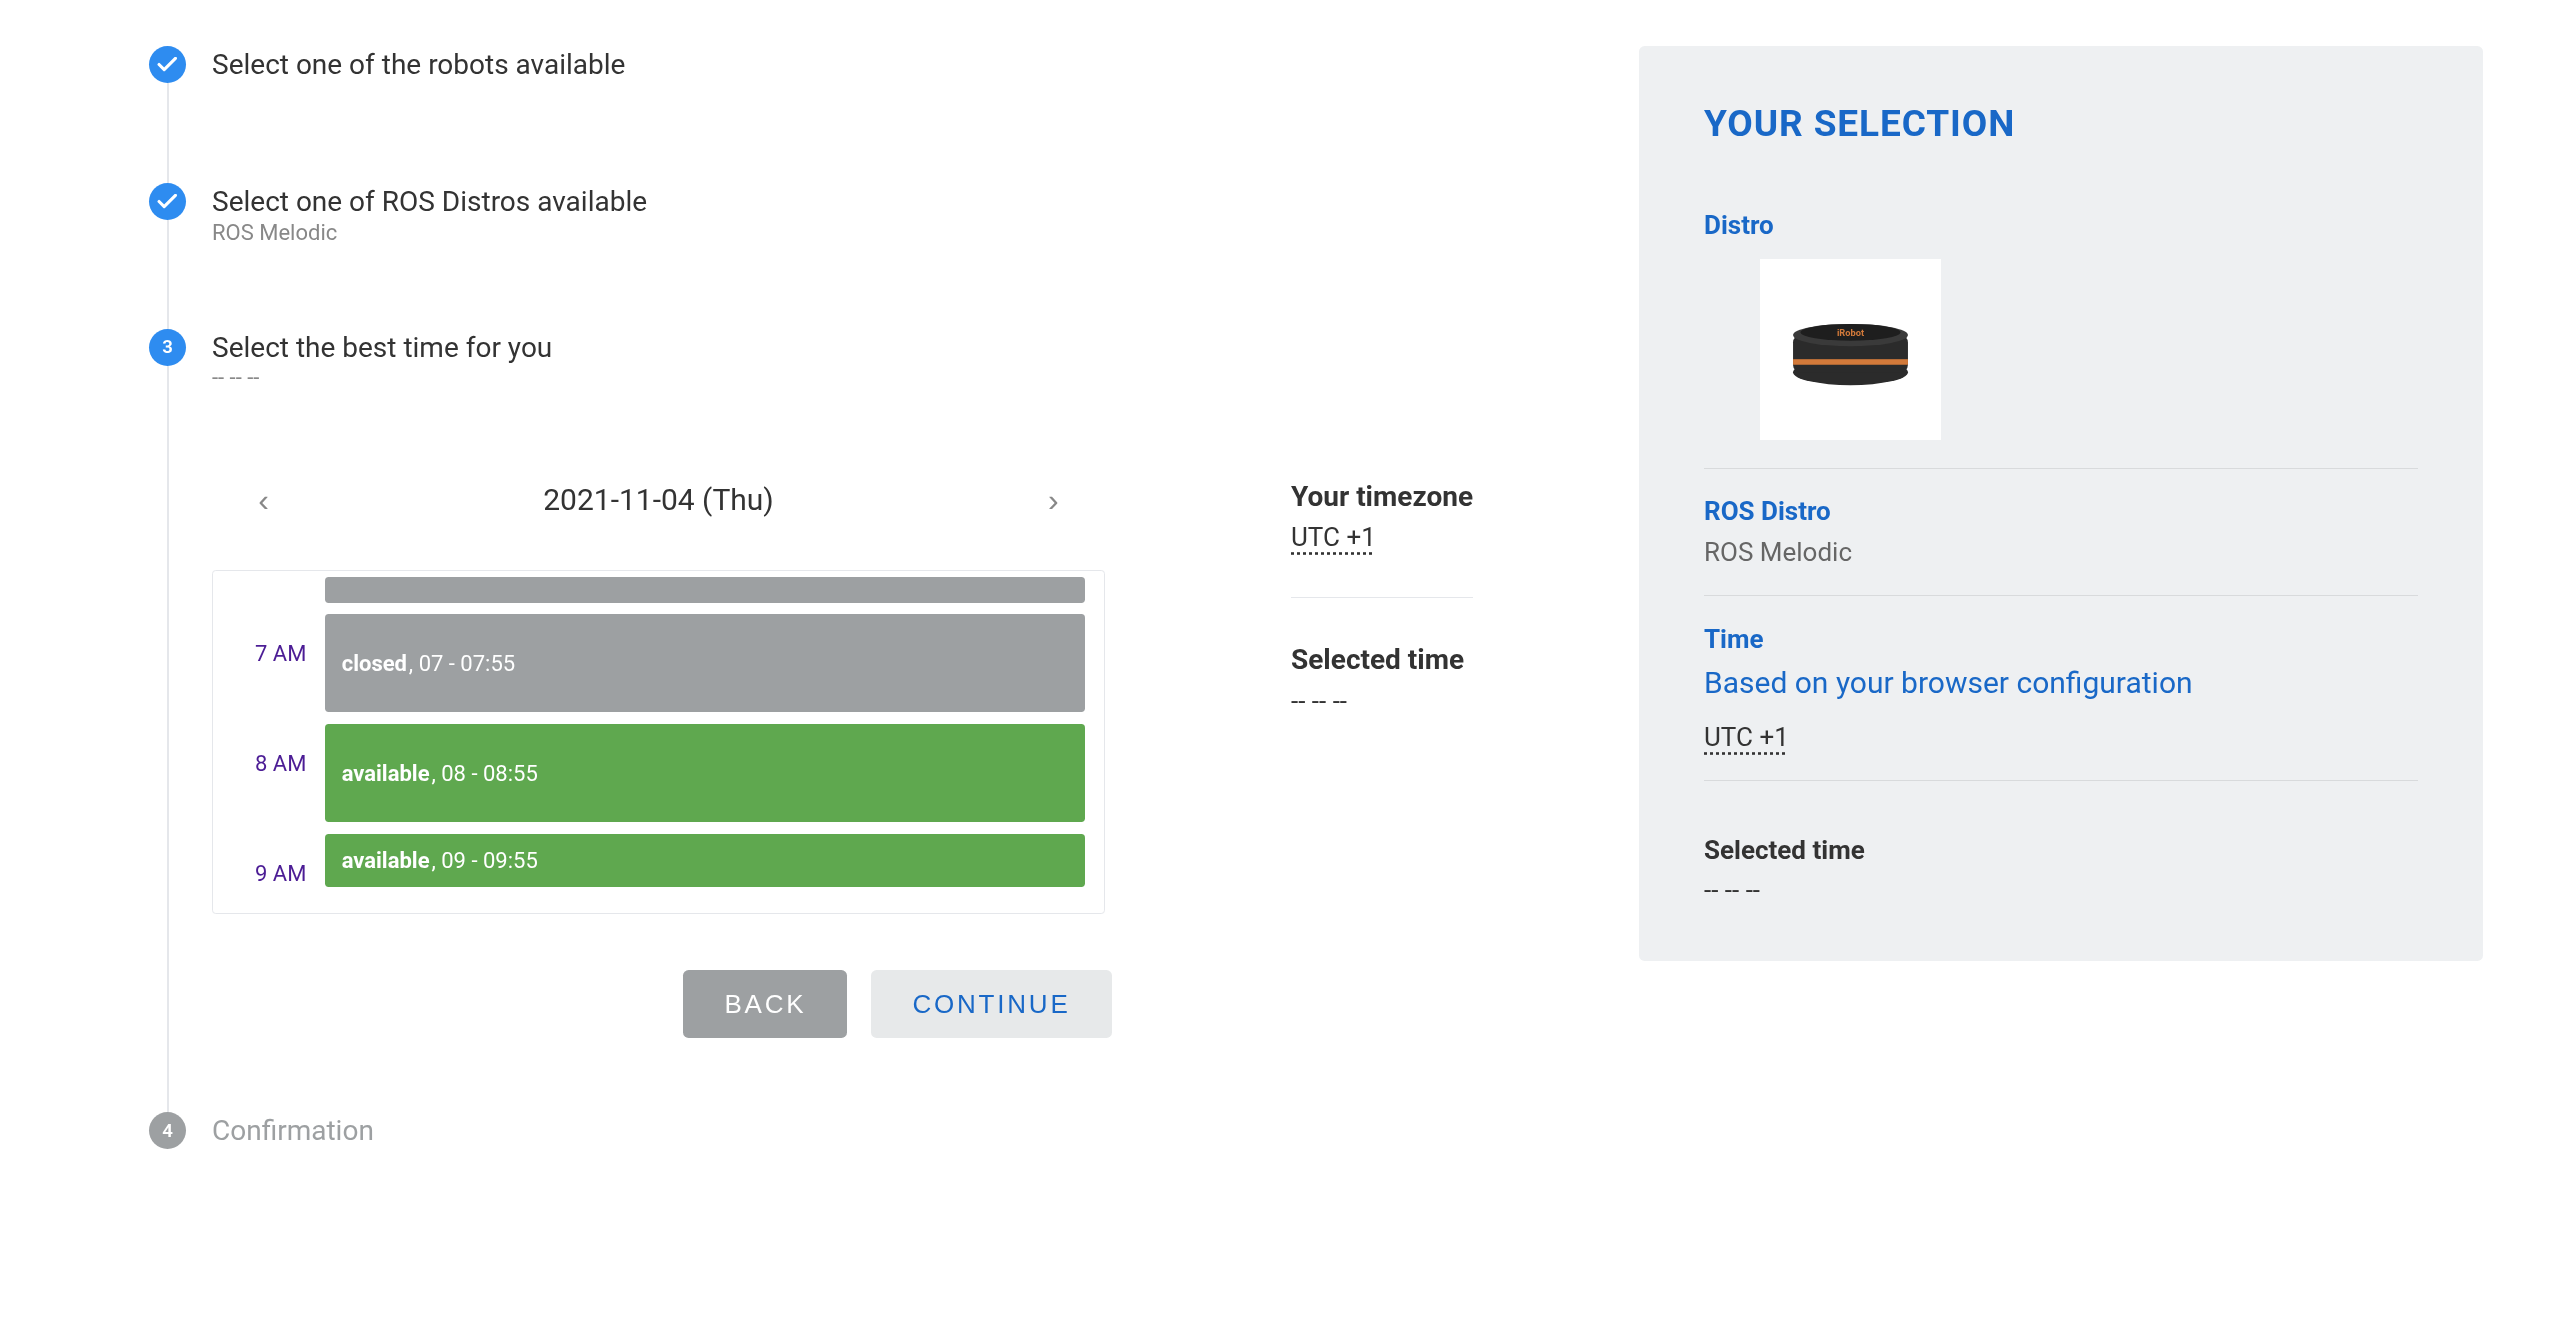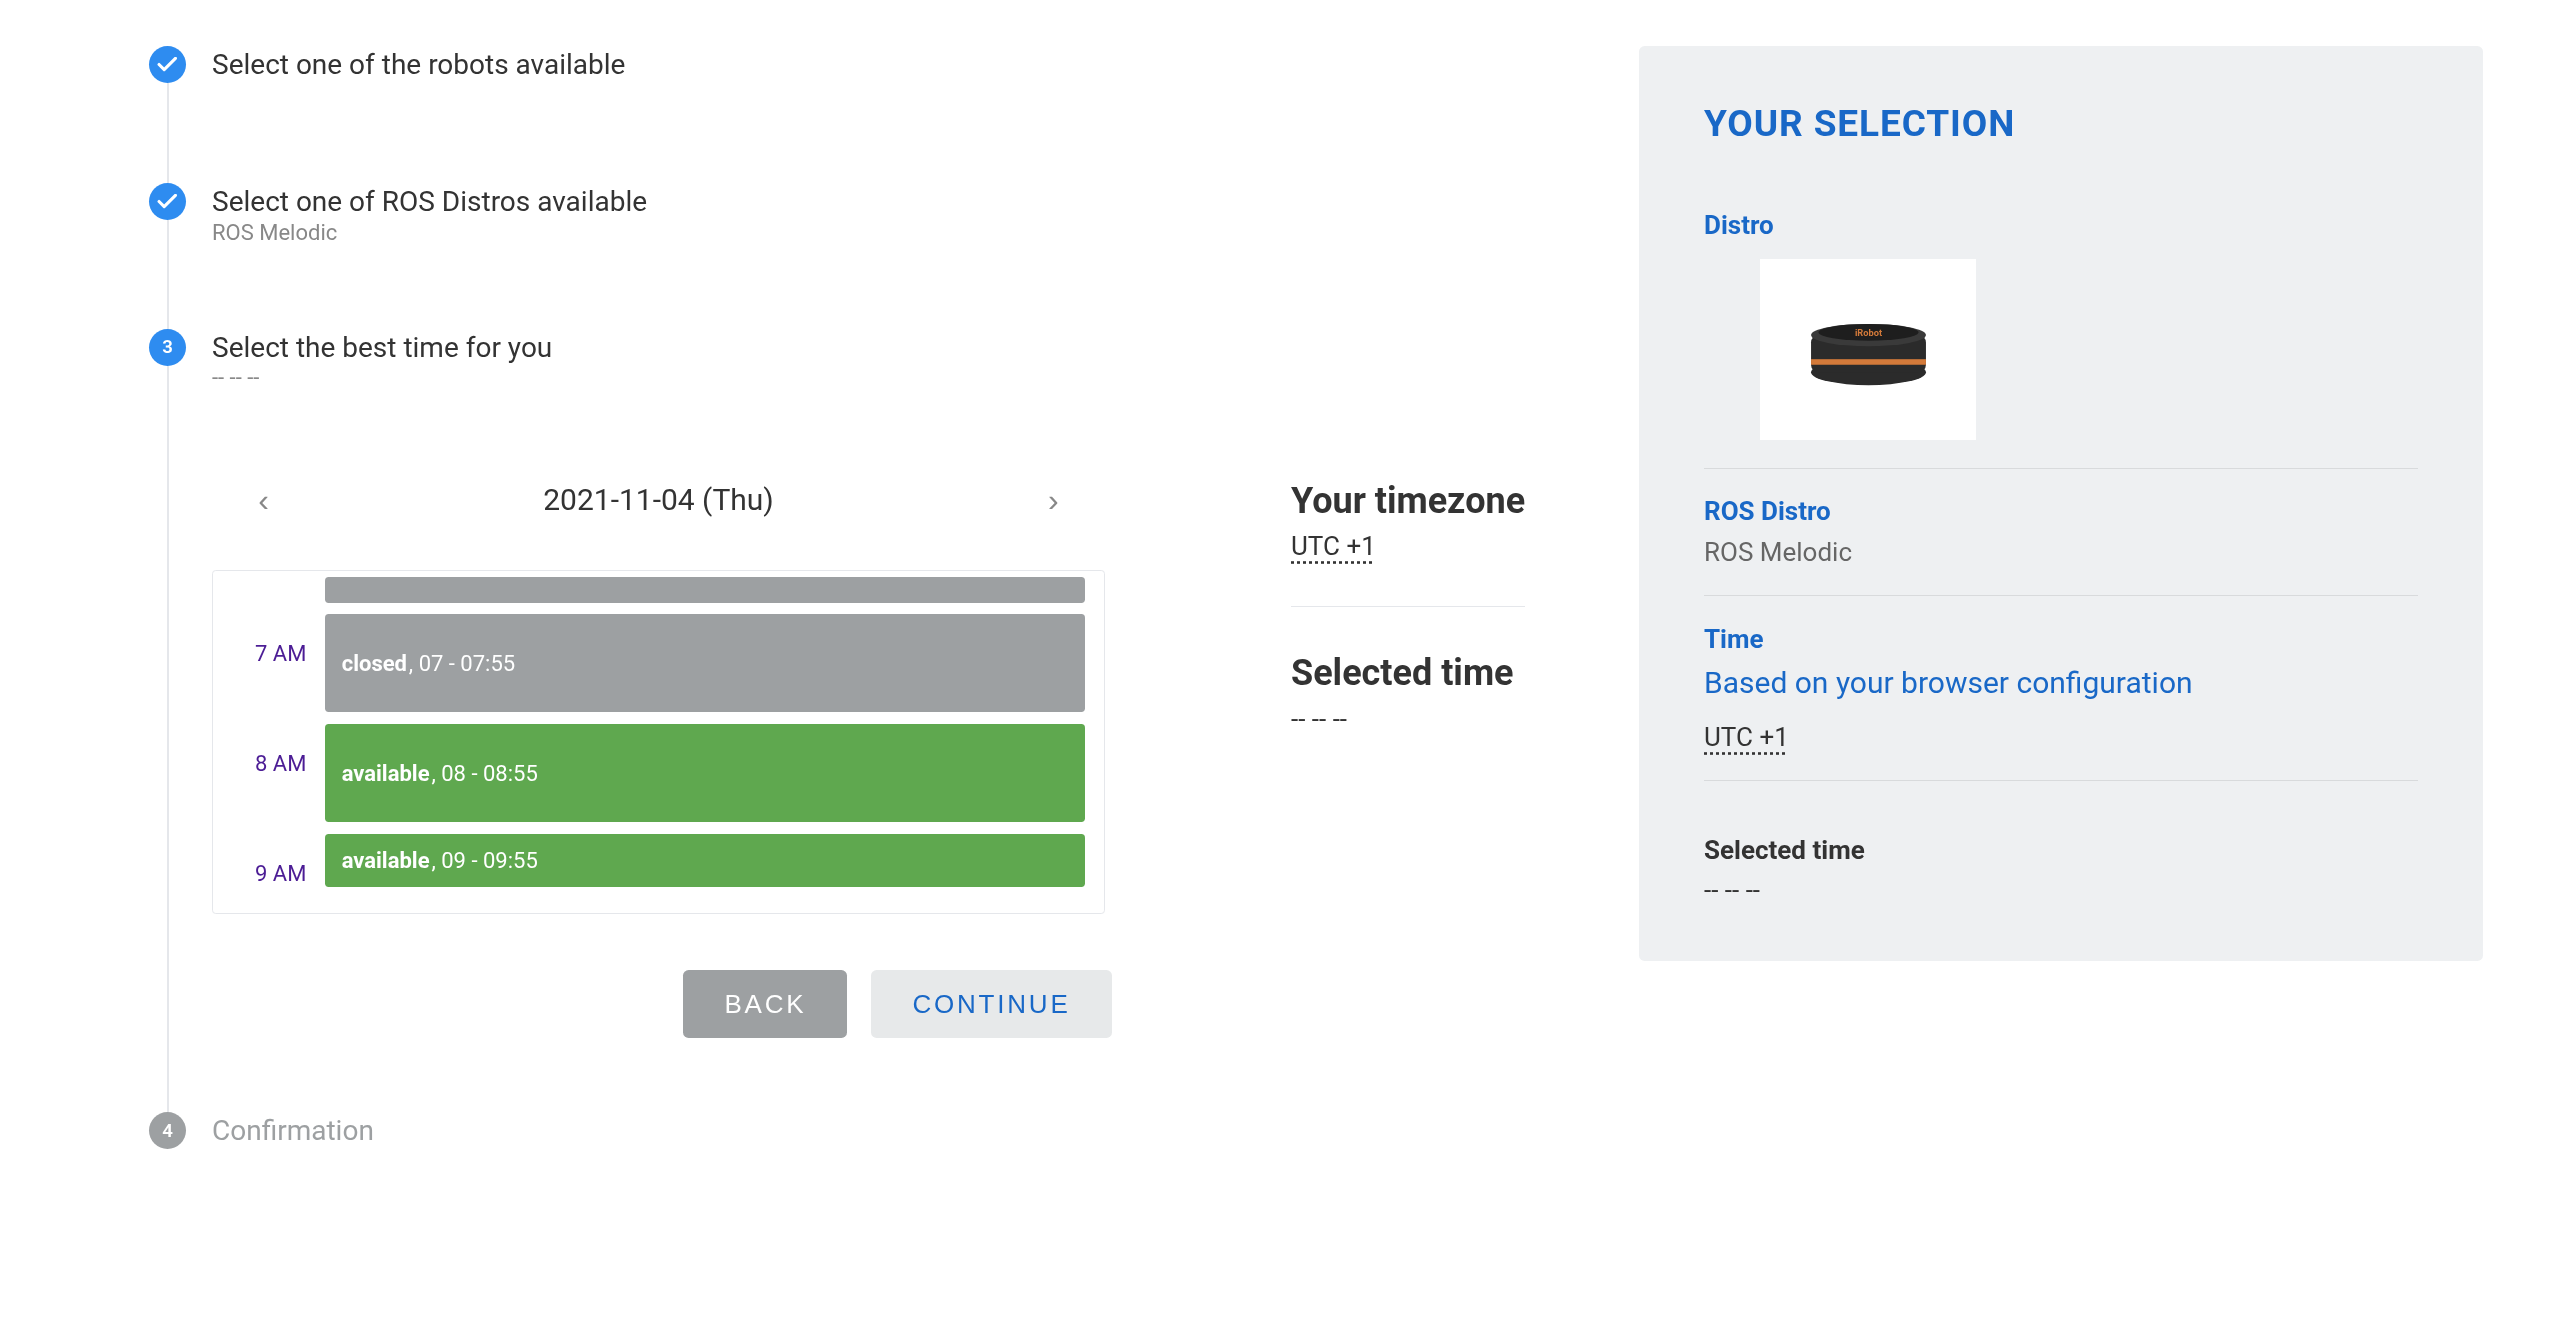--- a/index.html
+++ b/index.html
@@ -137,21 +137,21 @@
 .slot-box b { font-weight: 700; margin-right: 1.9px; }
 .sched-row.h60 { height: 37px; }
 .sched-row.h100 { height: 110px; }
 .sched-row.h80 { height: 110px; }
 .sched-row.h50 { height: 65px; }
 
 .tz-col {
   padding-top: 5.6px;
 }
 .tz-col h4 {
-  font-size: 36px;
+  font-size: 28px;
   font-weight: 700;
   color: #333;
   margin-bottom: 9.3px;
 }
 .tz-val {
   font-size: 26px;
   color: #333;
   text-decoration: underline dotted;
   text-underline-offset: 5.6px;
 }
@@ -202,21 +202,21 @@
 }
 .side-val {
   color: #666;
   font-size: 26px;
 }
 .side-divider {
   height: 0.9px;
   background: #d8dadc;
 }
 .robot-img-box {
-  width: 216px;
+  width: 181px;
   height: 181px;
   background: #fff;
   display: flex;
   align-items: center;
   justify-content: center;
   margin-top: 18.6px;
   margin-left: 56px;
 }
 .side-hint { color: #1968c7; font-size: 30px; margin-top: 7.4px; margin-bottom: 22px;}
 .side-utc {

